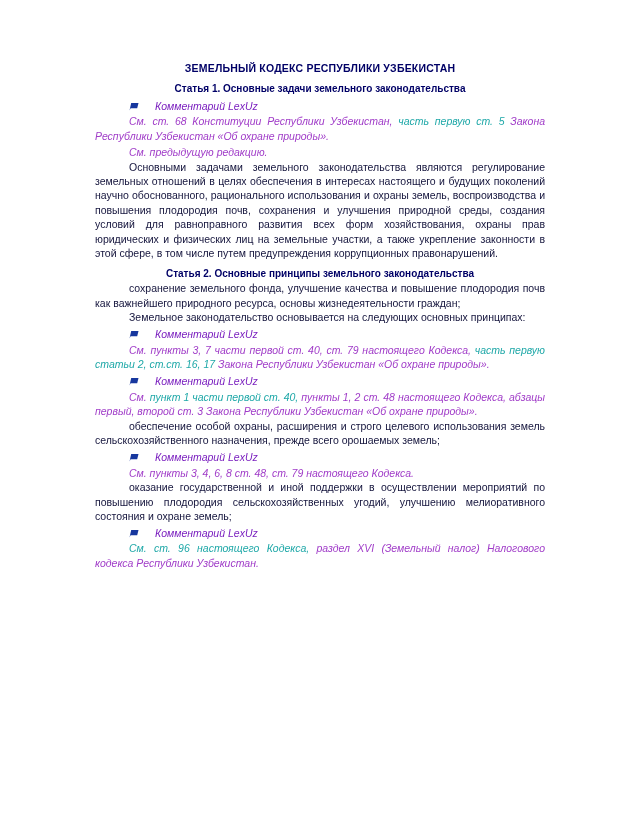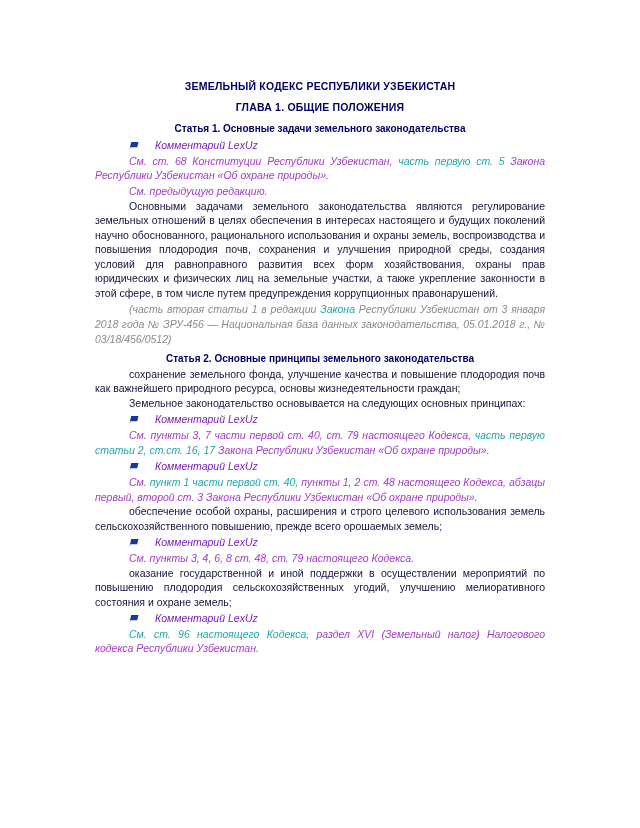--- a/index.html
+++ b/index.html
@@ -11,21 +11,21 @@
   body {
     width: 640px;
     height: 828px;
     font-family: "Liberation Sans", sans-serif;
     color: #1a1a3c;
   }
   .page {
     width: 640px;
     height: 828px;
     box-sizing: border-box;
-    padding: 78px 95px 0 95px;
+    padding: 60px 95px 0 95px;
     background: #ffffff;
     position: relative;
     overflow: hidden;
   }
   .doc-title,
   .chapter-title {
     text-align: center;
     font-weight: bold;
     font-size: 10.5px;
     color: #000066;
@@ -97,21 +97,20 @@
     text-indent: 34px;
     color: #8a8a8a;
   }
 </style>
 </head>
 <body>
 
 <div class="page">
 
   <h1 class="doc-title">ЗЕМЕЛЬНЫЙ КОДЕКС РЕСПУБЛИКИ УЗБЕКИСТАН</h1>
-  <h2 class="chapter-title">ГЛАВА 1. ОБЩИЕ ПОЛОЖЕНИЯ</h2>
 
   <h3 class="article-heading">Статья 1. Основные задачи земельного законодательства</h3>
 
 
   <div class="lexuz-line">
     <span class="flag-icon">
       <svg viewBox="0 0 10 9" width="10" height="9" xmlns="http://www.w3.org/2000/svg">
         <path d="M0.5 8.5 L2.2 1.0 L9.5 1.0 L8.2 6.2 L1.6 6.2 Z" fill="#17379e"></path>
       </svg>
     </span>
@@ -121,25 +120,20 @@
   <p class="ref-para">
     <span class="c-purple">См. ст. 68 Конституции Республики Узбекистан,</span>
     <span class="c-teal">часть первую ст. 5</span>
     <span class="c-purple">Закона Республики Узбекистан «Об охране природы».</span>
   </p>
 
   <p class="ref-para">См. предыдущую редакцию.</p>
 
   <p class="body-para">Основными задачами земельного законодательства являются регулирование земельных отношений в целях обеспечения в интересах настоящего и будущих поколений научно обоснованного, рационального использования и охраны земель, воспроизводства и повышения плодородия почв, сохранения и улучшения природной среды, создания условий для равноправного развития всех форм хозяйствования, охраны прав юридических и физических лиц на земельные участки, а также укрепление законности в этой сфере, в том числе путем предупреждения коррупционных правонарушений.</p>
 
-  <p class="amend-para">
-    <span class="c-gray">(часть вторая статьи 1 в редакции</span>
-    <span class="c-teal">Закона</span>
-    <span class="c-gray">Республики Узбекистан от 3 января 2018 года № ЗРУ-456 — Национальная база данных законодательства, 05.01.2018 г., № 03/18/456/0512)</span>
-  </p>
 
   <h3 class="article-heading">Статья 2. Основные принципы земельного законодательства</h3>
 
   <p class="body-para">сохранение земельного фонда, улучшение качества и повышение плодородия почв как важнейшего природного ресурса, основы жизнедеятельности граждан;</p>
 
   <p class="body-para">Земельное законодательство основывается на следующих основных принципах:</p>
 
   <div class="lexuz-line">
     <span class="flag-icon">
       <svg viewBox="0 0 10 9" width="10" height="9" xmlns="http://www.w3.org/2000/svg">
@@ -164,21 +158,21 @@
     </span>
     <span class="lexuz-label">Комментарий LexUz</span>
   </div>
 
   <p class="ref-para">
     <span class="c-purple">См.</span>
     <span class="c-teal">пункт 1 части первой ст. 40,</span>
     <span class="c-purple">пункты 1, 2 ст. 48 настоящего Кодекса, абзацы первый, второй ст. 3 Закона Республики Узбекистан «Об охране природы».</span>
   </p>
 
-  <p class="body-para">обеспечение особой охраны, расширения и строго целевого использования земель сельскохозяйственного повышению, прежде всего орошаемых земель;</p>
+  <p class="body-para">обеспечение особой охраны, расширения и строго целевого использования земель сельскохозяйственного назначения, прежде всего орошаемых земель;</p>
 
   <div class="lexuz-line">
     <span class="flag-icon">
       <svg viewBox="0 0 10 9" width="10" height="9" xmlns="http://www.w3.org/2000/svg">
         <path d="M0.5 8.5 L2.2 1.0 L9.5 1.0 L8.2 6.2 L1.6 6.2 Z" fill="#17379e"></path>
       </svg>
     </span>
     <span class="lexuz-label">Комментарий LexUz</span>
   </div>
 

